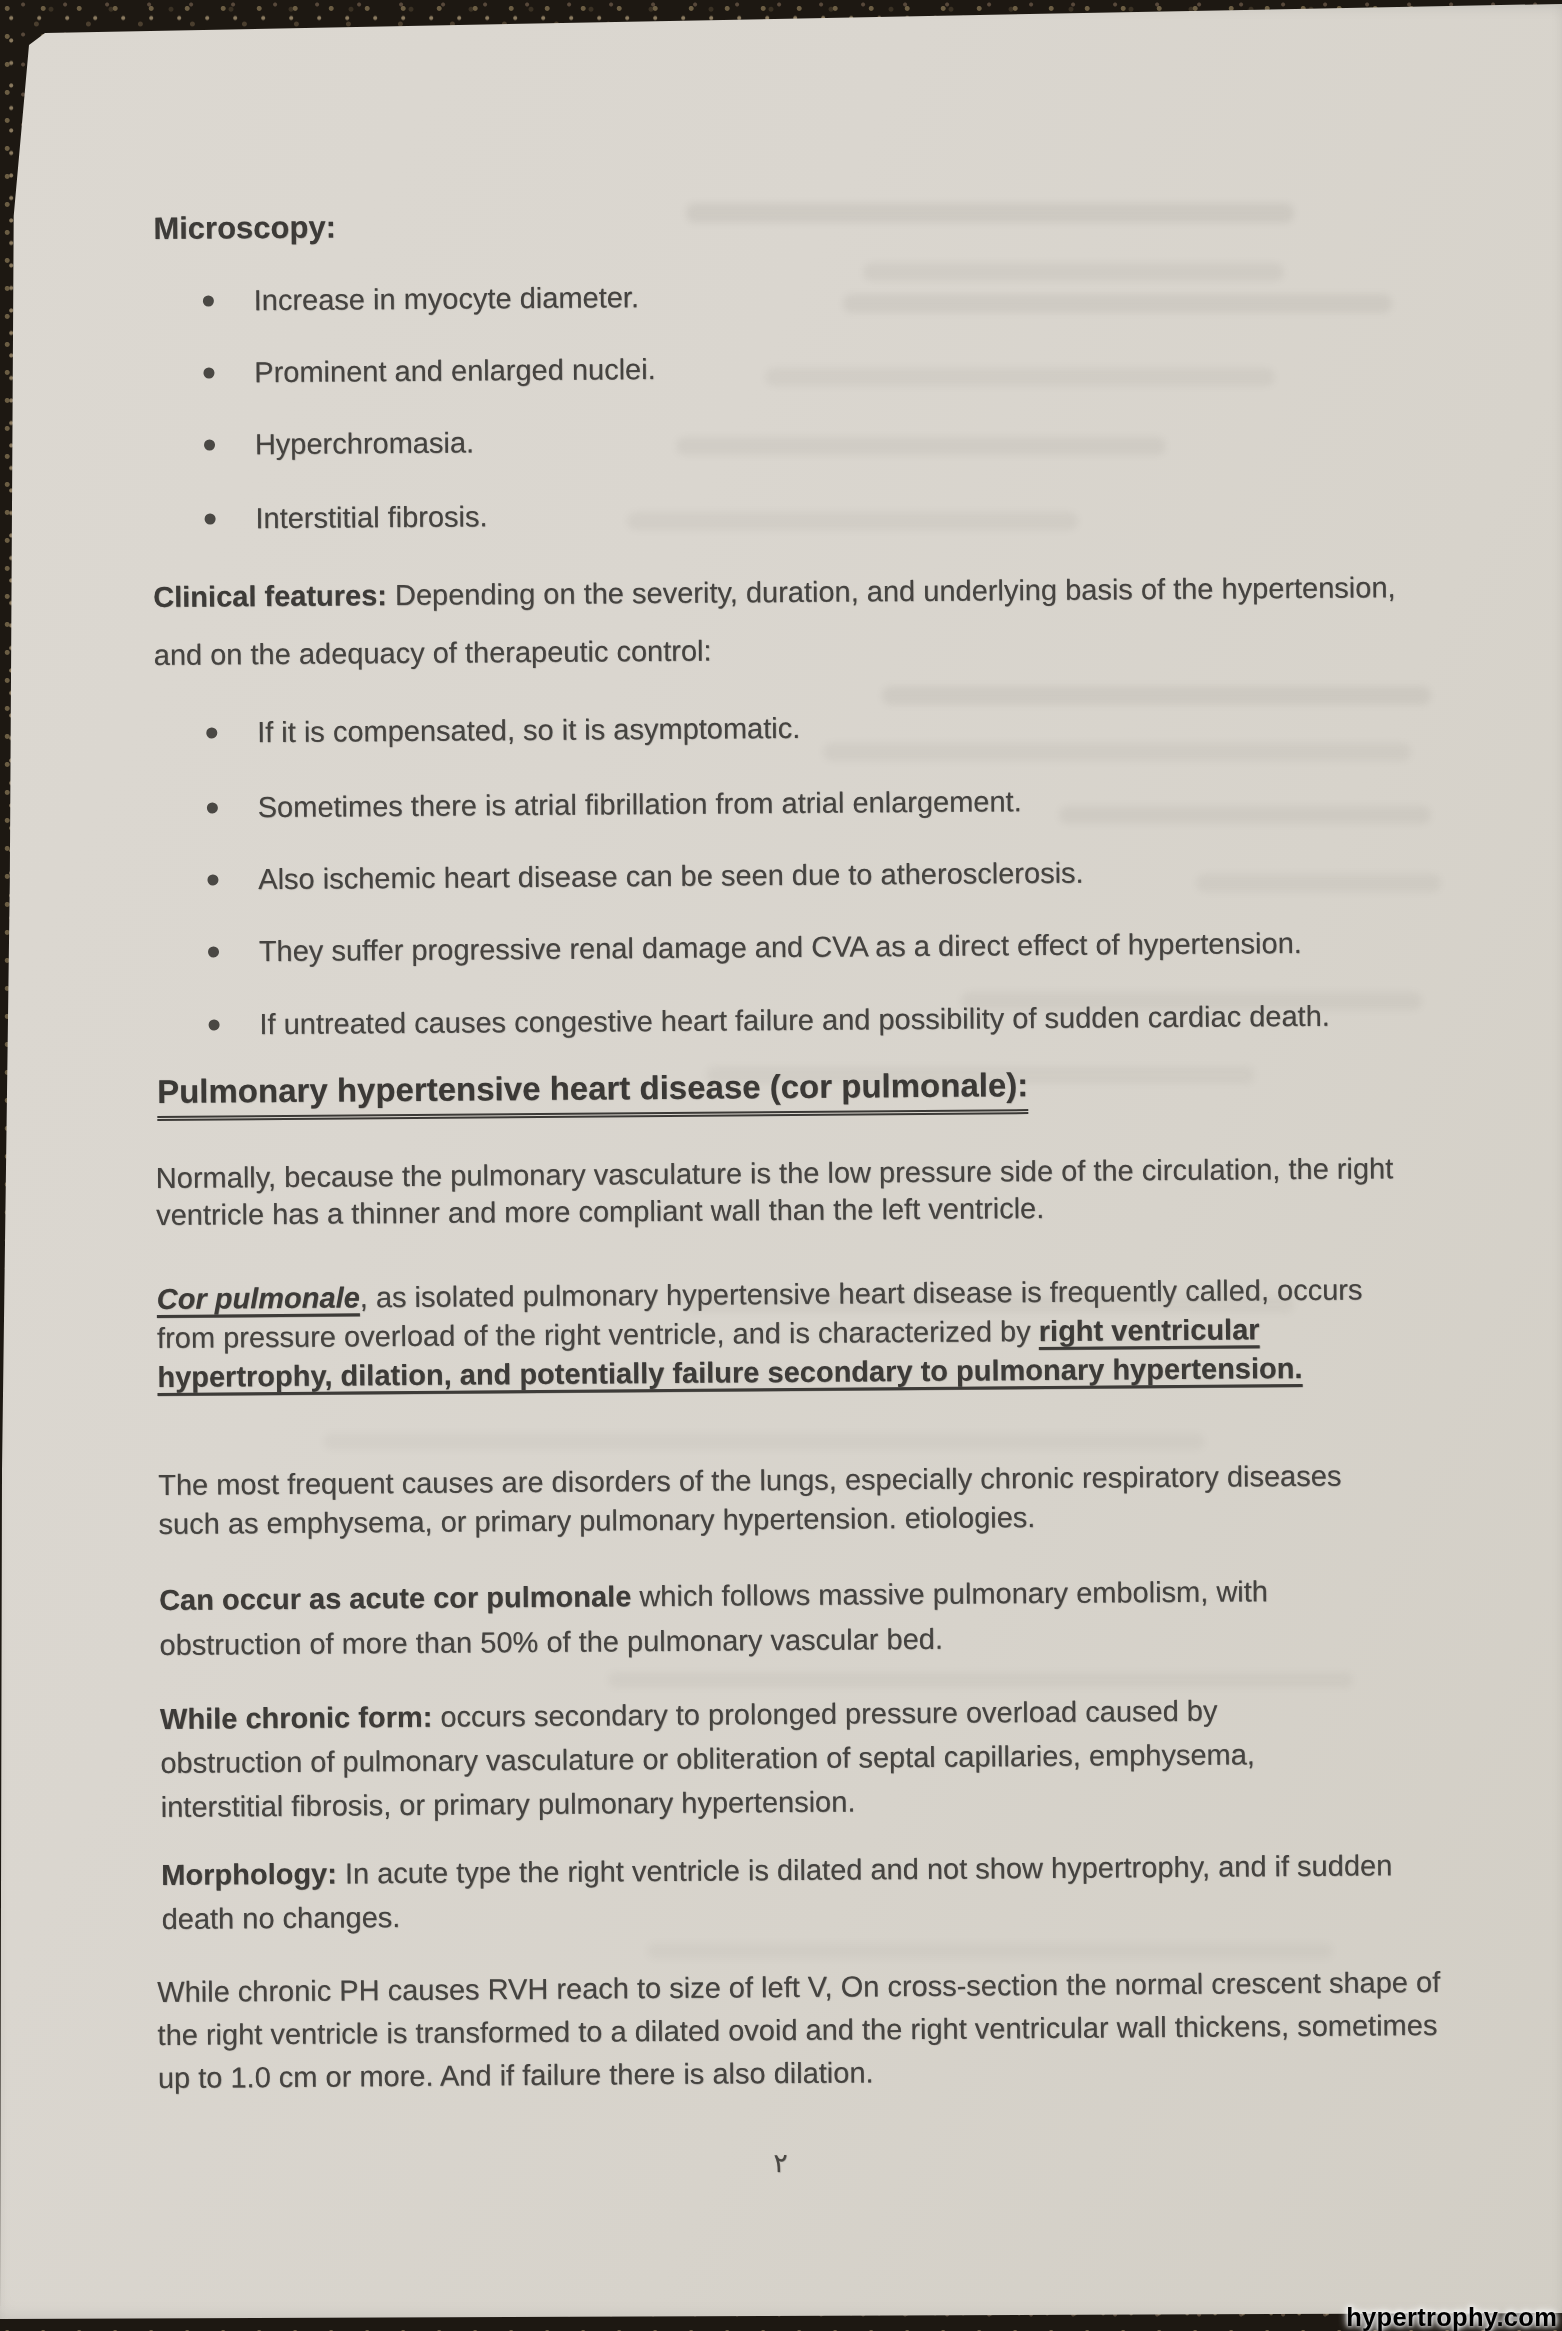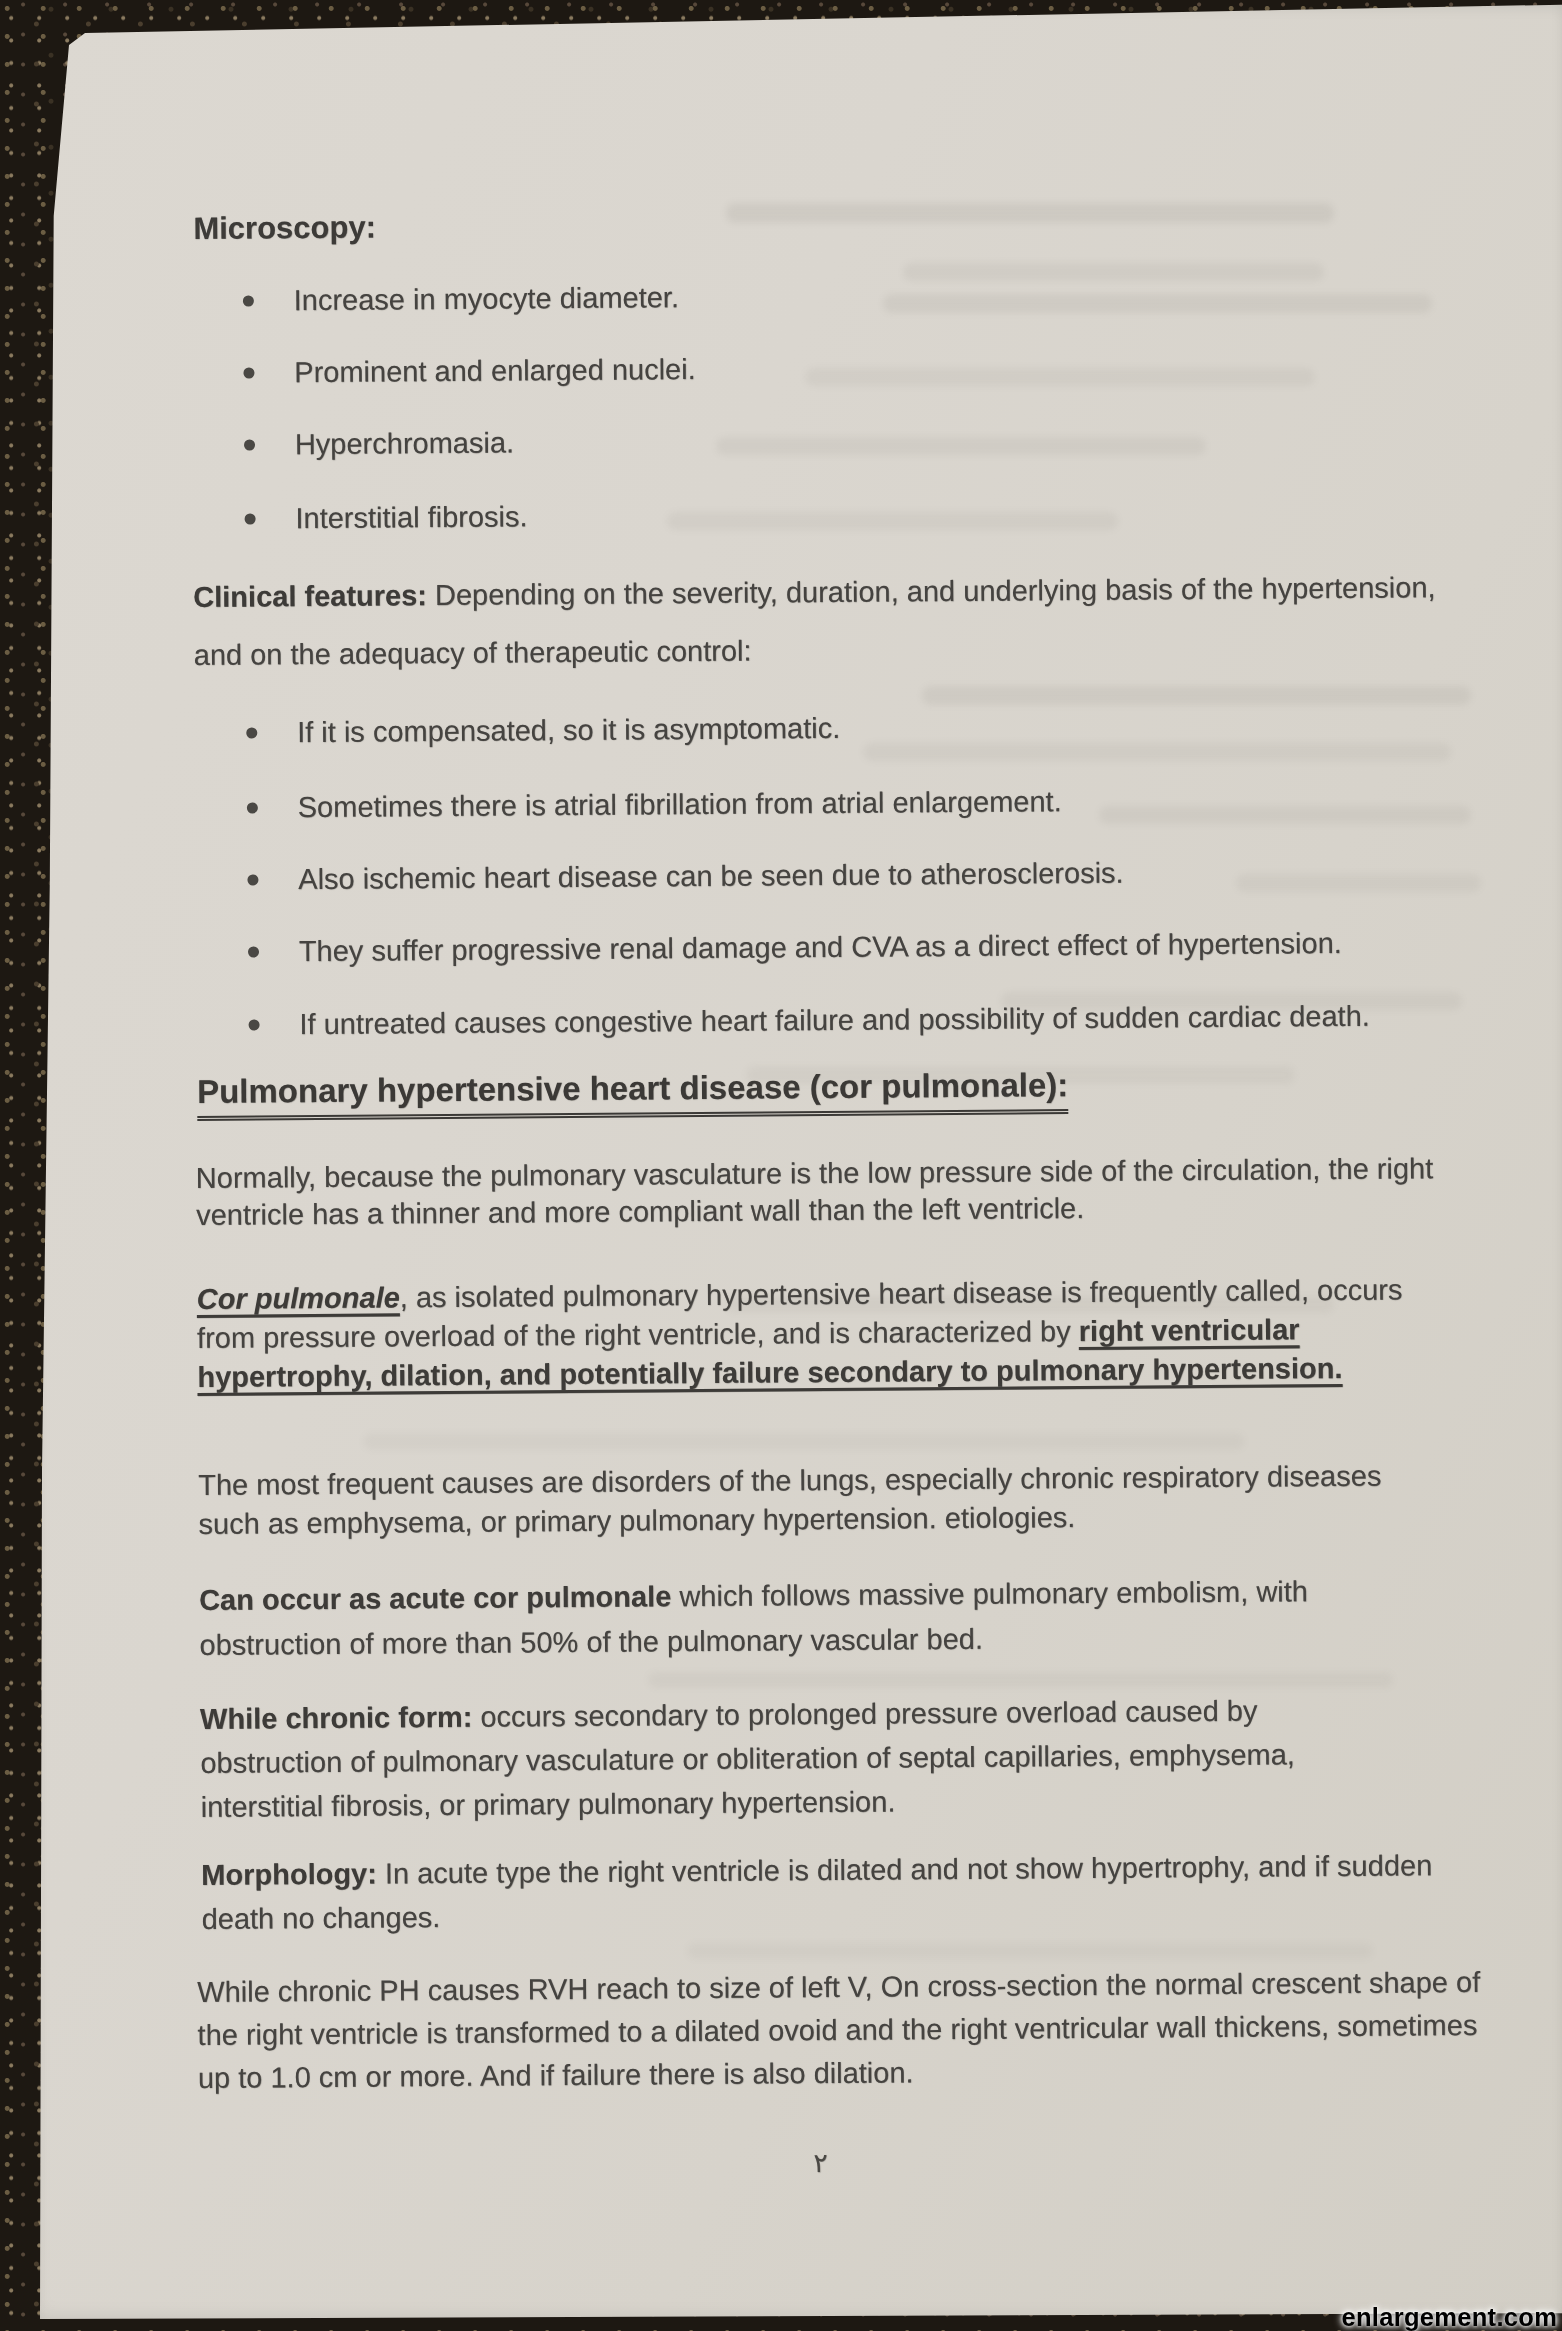--- a/index.html
+++ b/index.html
@@ -13,21 +13,20 @@
       radial-gradient(circle at 85% 20%, #3a3124 0 2px, transparent 2.9px),
       radial-gradient(circle at 55% 15%, #57483a 0 1.5px, transparent 2.5px);
     background-size:36px 28px,52px 40px,28px 22.5px,60px 46px,42px 30px;
     font-family:"Liberation Sans", sans-serif;
   }
   .sheet{
     position:absolute;inset:0;
     clip-path:polygon(45px 33px,1562px 3.9px,1562px 2313px,0px 2319px,2px 1470px,9.8px 882px,13.7px 216px,29px 45px);
     background:linear-gradient(115deg,#dcd8d1 0%,#dad6cf 35%,#d7d3cb 65%,#d2cec5 100%);
     box-shadow:inset 0 -19.6px 25.5px -15.7px rgba(0,0,0,0.22), inset 0 13.7px 19.6px -13.7px rgba(0,0,0,0.18);
-    margin-left:40px;
   }
   .content{
     position:absolute;inset:0;
     transform:rotate(-0.45deg);
     transform-origin:147px 1078px;
     color:#454340;
   }
   .txt{ text-shadow:0.4px 0.4px 0.7px rgba(62,60,56,0.5); }
   .h1{
     position:absolute;left:160px;top:211px;
@@ -161,14 +160,14 @@
     <div class="para" style="left:155px;top:1853px;width:1264px;line-height:44px">
       <span class="b">Morphology:</span><span> In acute type the right ventricle is dilated and not show hypertrophy, and if sudden death no changes.</span>
     </div>
 
     <div class="para" style="left:150px;top:1971px;width:1294px;line-height:43px">While chronic PH causes RVH reach to size of left V, On cross-section the normal crescent shape of the right ventricle is transformed to a dilated ovoid and the right ventricular wall thickens, sometimes up to 1.0 cm or more.  And if failure there is also dilation.</div>
 
     <div class="pagenum">٢</div>
   </div>
 </div>
 
-<div class="watermark">enlargement.com</div>
+<div class="watermark">hypertrophy.com</div>
 
 
 </body></html>

